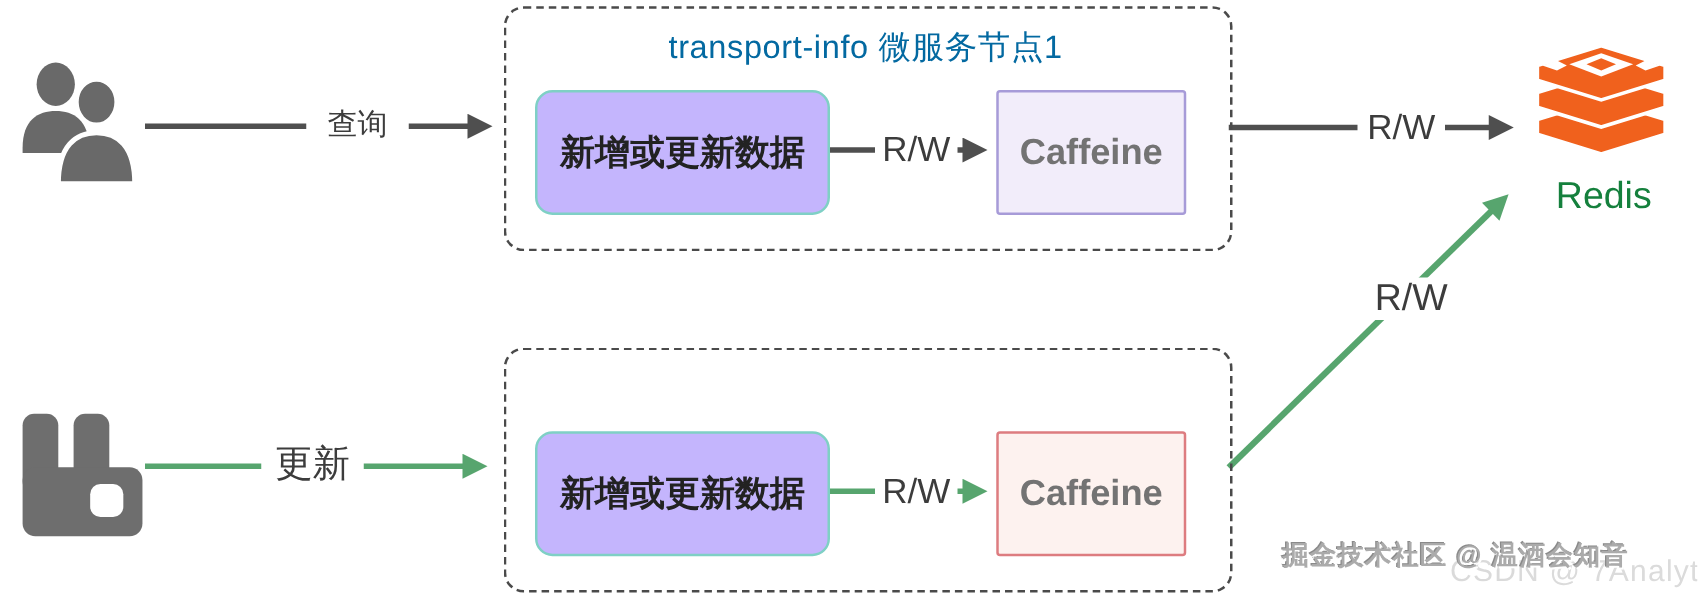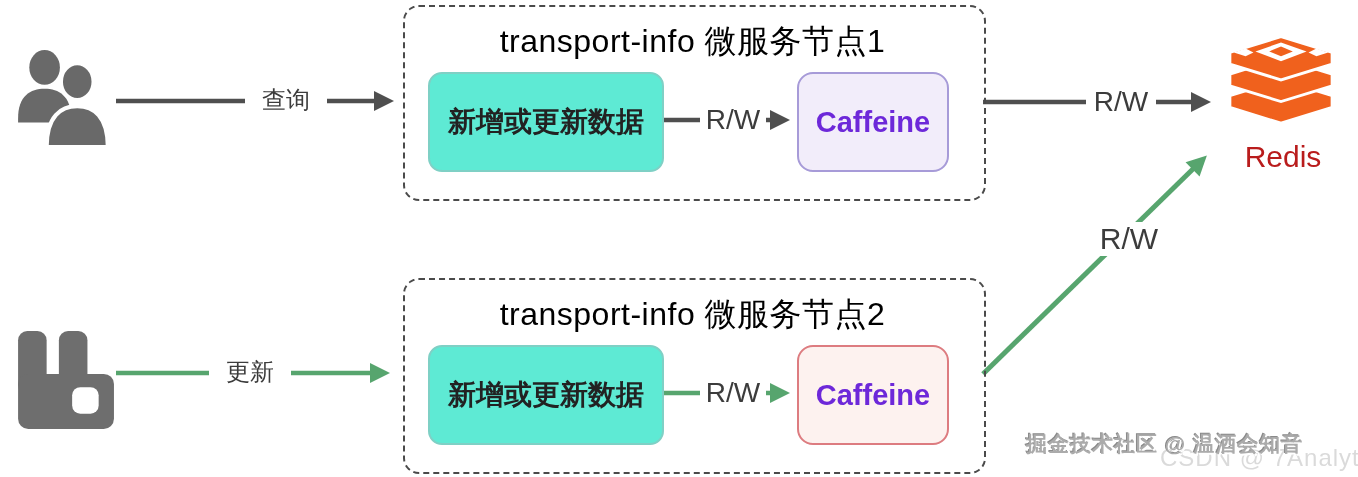--- a/index.html
+++ b/index.html
@@ -9,44 +9,44 @@
   }
   .abs{position:absolute;}
   svg{display:block;}
   
   .node-box{
     position:absolute;width:579px;height:192px;
     border:2.5px dashed #4a4a4a;border-radius:16px;background:transparent;
   }
   .node-title{
     position:absolute;width:579px;text-align:center;
-    font-size:32px;color:#000000;letter-spacing:0.5px;
+    font-size:26px;color:#0369a1;letter-spacing:0.5px;
   }
   
   .data-box{
     position:absolute;width:232px;height:96px;border-radius:14px;
-    background:#5eead4;border:2.5px solid #7fd0c5;
+    background:#c4b5fd;border:2.5px solid #7fd0c5;
     display:flex;align-items:center;justify-content:center;
     font-size:28px;font-weight:bold;color:#222;
   }
   .cache-box{
-    position:absolute;width:148px;height:96px;border-radius:16px;
+    position:absolute;width:148px;height:96px;border-radius:3px;
     display:flex;align-items:center;justify-content:center;
-    font-size:29px;font-weight:bold;color:#6d28d9;
+    font-size:29px;font-weight:bold;color:#737373;
   }
   .cache-purple{background:#f2edfa;border:2.5px solid #a79bd8;}
   .cache-pink{background:#fdf2ef;border:2.5px solid #dd7c80;}
   
   .edge-label{
     position:absolute;background:#ffffff;text-align:center;
     font-size:28px;color:#3c3c3c;line-height:34px;
   }
   .redis-label{
     position:absolute;left:1233px;top:140px;width:100px;text-align:center;
-    font-size:30px;color:#b91c1c;
+    font-size:30px;color:#15803d;
   }
   
   .wm-secondary{
     position:absolute;left:1160px;top:444px;font-size:24px;letter-spacing:1px;
     color:#bdbdbd;opacity:0.55;white-space:nowrap;
   }
   .wm-primary{
     position:absolute;left:1026px;top:430px;font-size:21px;font-weight:bold;
     color:#ababab;white-space:nowrap;letter-spacing:1px;
     text-shadow:1.5px 1.5px 0 #ffffff,-1px -1px 0 #8a8a8a;
@@ -106,27 +106,26 @@
     <polygon points="24,24 12,28 24,32 32,28" fill="#ffffff"></polygon>
   </svg>
   <div class="redis-label">Redis</div>
 
   <div class="node-box" style="left:403px;top:5px;"></div>
   <div class="node-title" style="left:403px;top:20px;">transport-info 微服务节点1</div>
   <div class="data-box" style="left:428px;top:72px;">新增或更新数据</div>
   <div class="cache-box cache-purple" style="left:797px;top:72px;">Caffeine</div>
 
   <div class="node-box" style="left:403px;top:278px;"></div>
-  <div class="node-title" style="left:403px;top:293px;">transport-info 微服务节点2</div>
   <div class="data-box" style="left:428px;top:345px;">新增或更新数据</div>
   <div class="cache-box cache-pink" style="left:797px;top:345px;">Caffeine</div>
 
   <div class="edge-label" style="left:245px;top:83px;width:82px;font-size:24px;">查询</div>
   <div class="edge-label" style="left:700px;top:103px;width:66px;">R/W</div>
   <div class="edge-label" style="left:1086px;top:85px;width:70px;">R/W</div>
-  <div class="edge-label" style="left:209px;top:355px;width:82px;font-size:24px;">更新</div>
+  <div class="edge-label" style="left:209px;top:355px;width:82px;font-size:30px;">更新</div>
   <div class="edge-label" style="left:700px;top:376px;width:66px;">R/W</div>
   <div class="edge-label" style="left:1094px;top:222px;width:70px;font-size:30px;">R/W</div>
 
   <div class="wm-secondary">CSDN @ 7Analytics</div>
   <div class="wm-primary">掘金技术社区 @ 温酒会知音</div>
 
 </div>
 
 </body></html>

